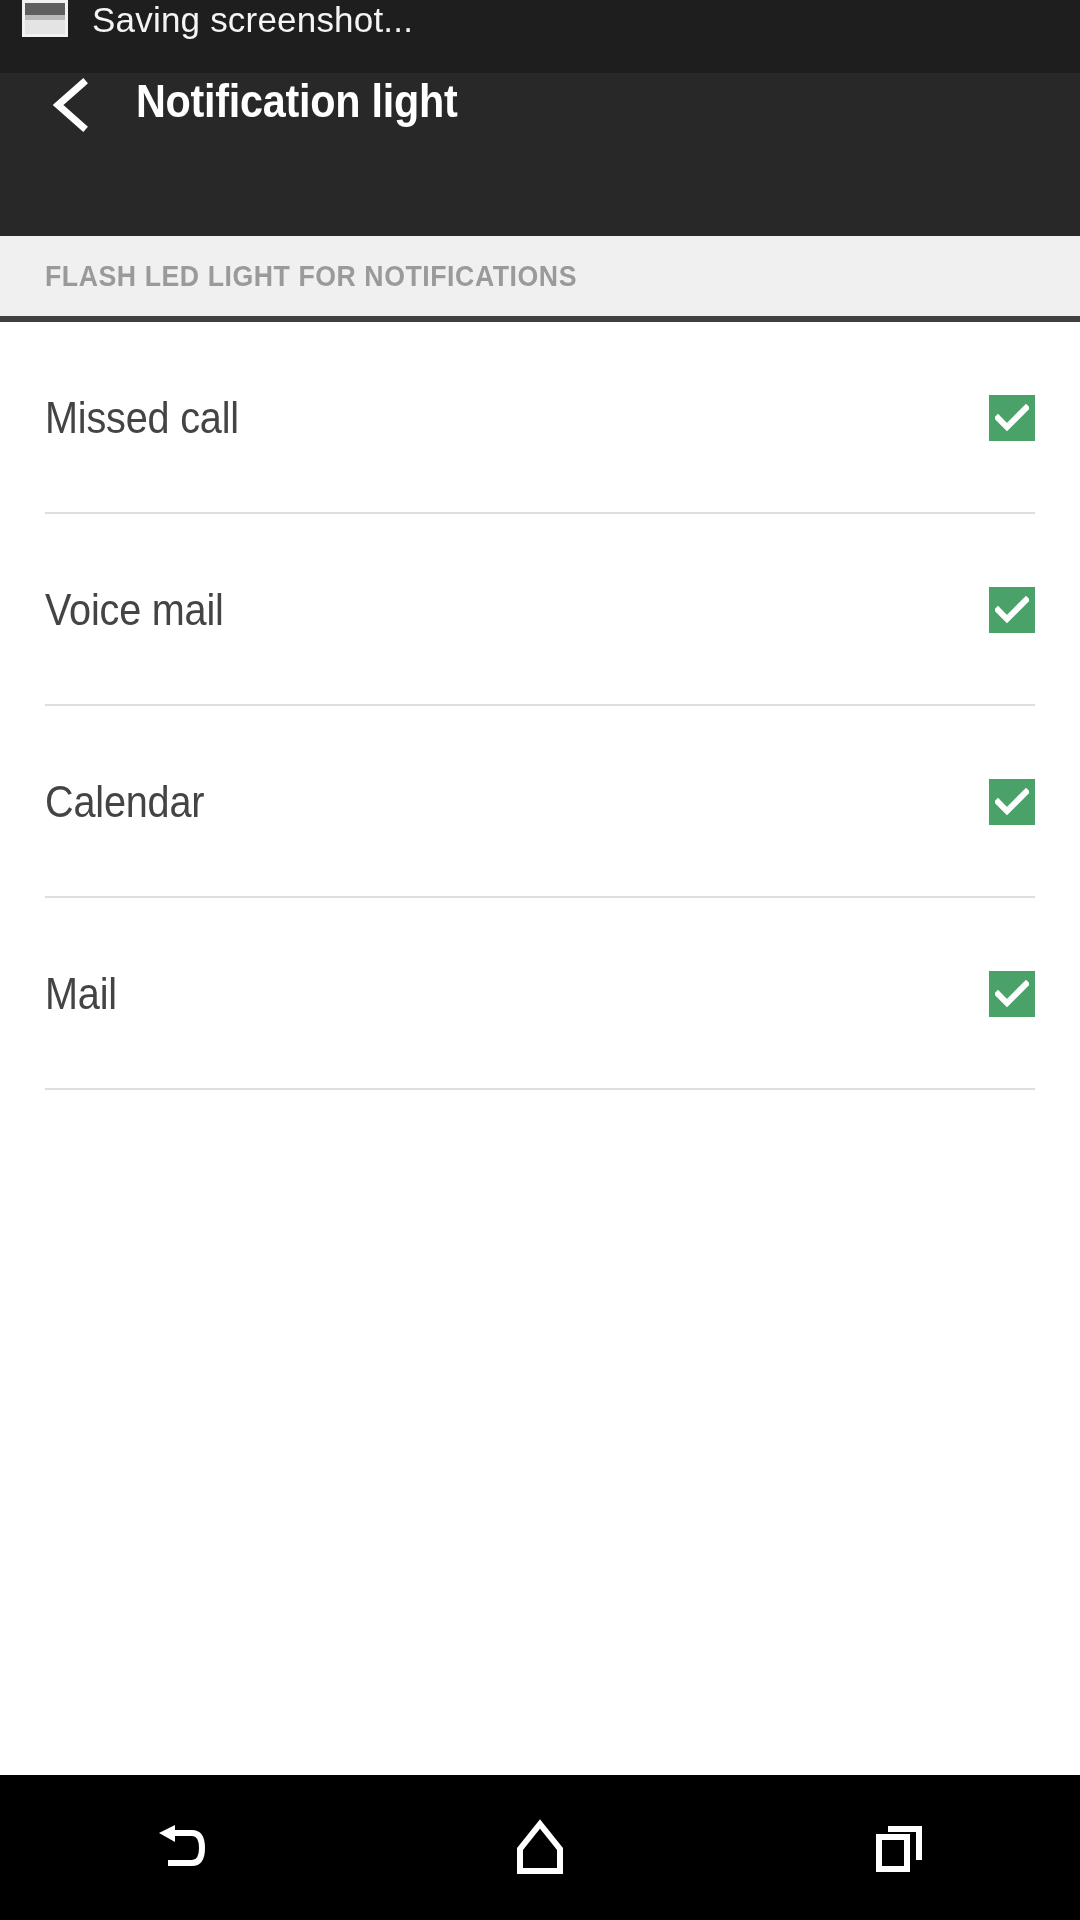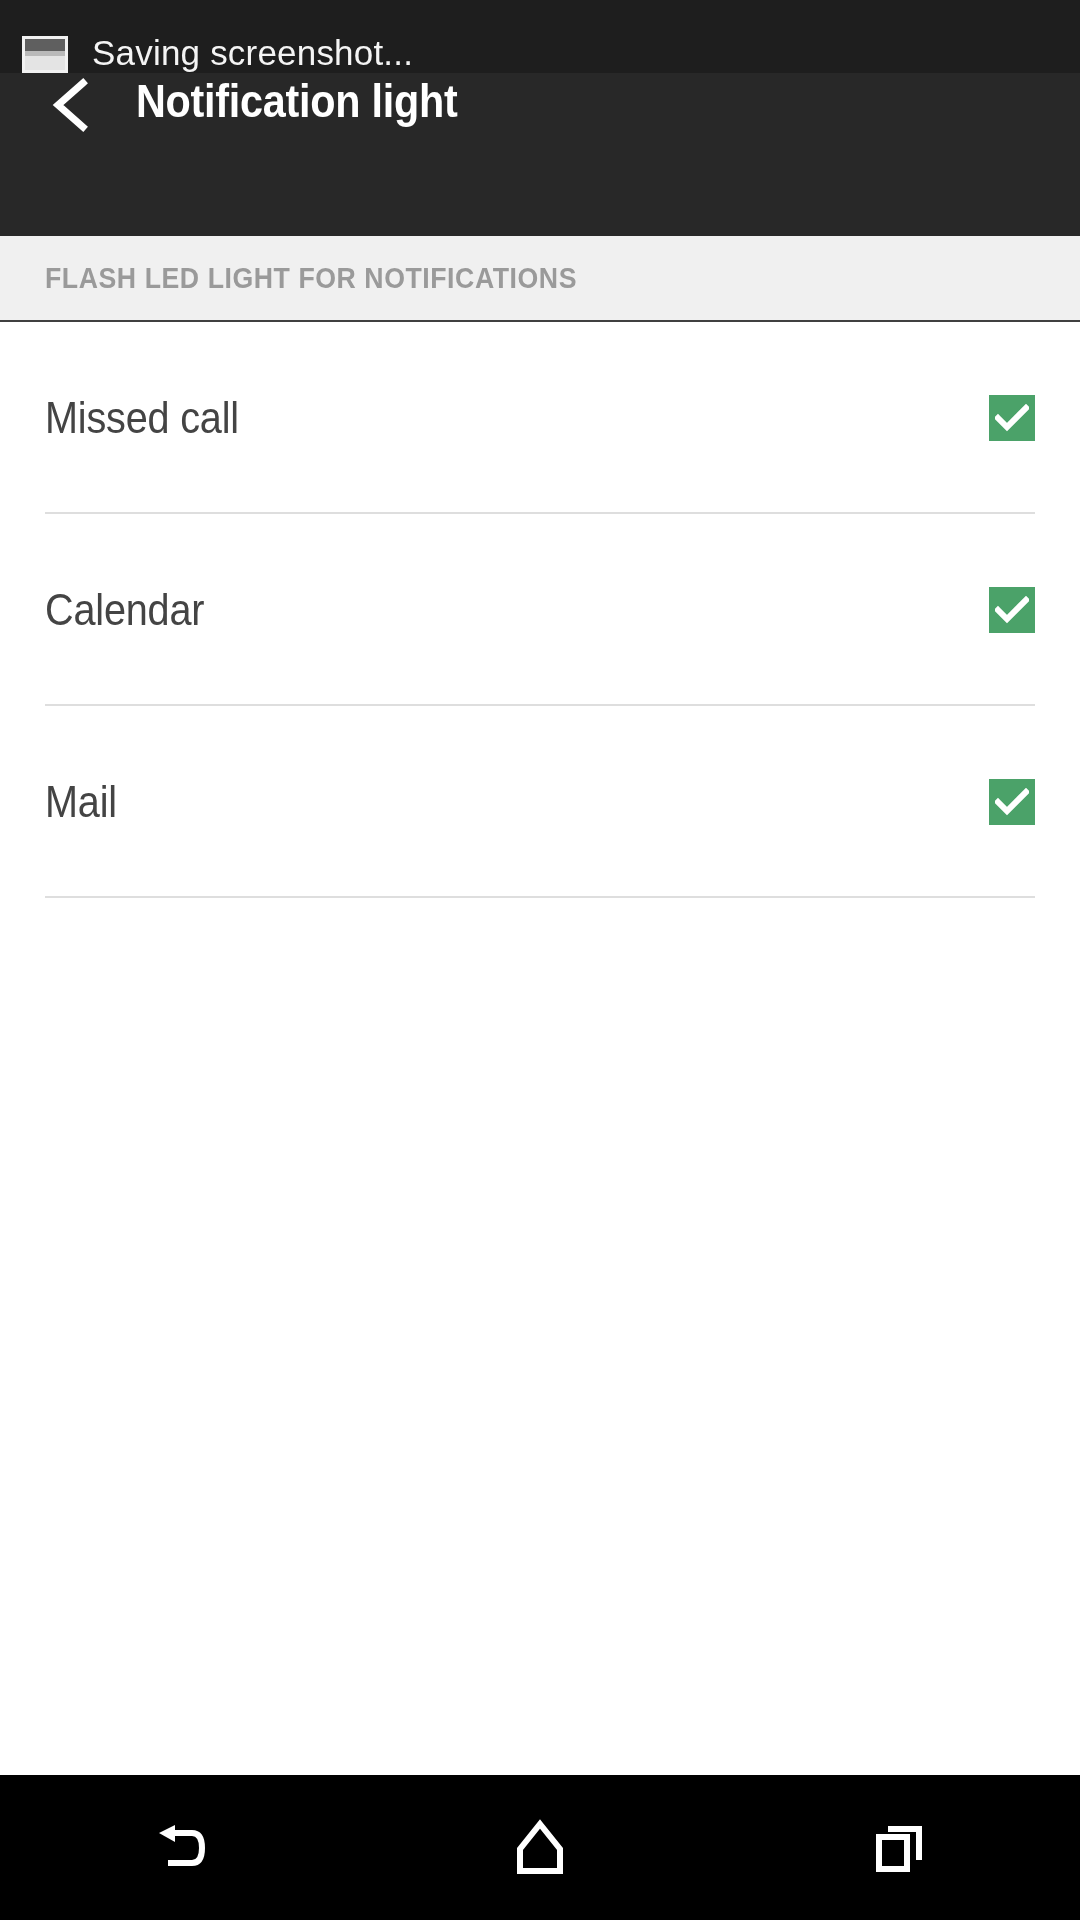--- a/index.html
+++ b/index.html
@@ -19,21 +19,21 @@
     background: #ffffff;
     display: flex;
     flex-direction: column;
   }
 
   
   .status-bar {
     height: 73px;
     background: #1e1e1e;
     display: flex;
-    align-items: flex-end;
+    align-items: flex-start;
     padding-left: 22px;
     flex: 0 0 auto;
   }
 
   .shot-icon {
     width: 46px;
     height: 37px;
     border: 3px solid #f2f2f2;
     background: #8e8e8e;
     position: relative;
@@ -94,21 +94,21 @@
     transform: scaleX(0.88);
     transform-origin: left center;
     white-space: nowrap;
     font-family: "Liberation Sans", sans-serif;
   }
 
   
   .section-header {
     height: 86px;
     background: #f0f0f0;
-    border-bottom: 2px solid #404040;
+    border-bottom: 6px solid #404040;
     display: flex;
     align-items: center;
     padding-left: 45px;
     flex: 0 0 auto;
   }
   .section-header-label {
     color: #9a9a9a;
     font-size: 29px;
     font-weight: bold;
     letter-spacing: 0.6px;
@@ -212,20 +212,28 @@
 
     <div class="list-row">
       <div class="row-label">Missed call</div>
       <div class="checkbox">
         <svg width="34" height="28" viewBox="0 0 34 28" aria-hidden="true">
           <polyline points="3,14 12,23 31,4" fill="none" stroke="#ffffff" stroke-width="6" stroke-linecap="square" stroke-linejoin="miter"></polyline>
         </svg>
       </div>
     </div>
 
+    <div class="list-row">
+      <div class="row-label">Voice mail</div>
+      <div class="checkbox">
+        <svg width="34" height="28" viewBox="0 0 34 28" aria-hidden="true">
+          <polyline points="3,14 12,23 31,4" fill="none" stroke="#ffffff" stroke-width="6" stroke-linecap="square" stroke-linejoin="miter"></polyline>
+        </svg>
+      </div>
+    </div>
 
 
     <div class="list-row">
       <div class="row-label">Calendar</div>
       <div class="checkbox">
         <svg width="34" height="28" viewBox="0 0 34 28" aria-hidden="true">
           <polyline points="3,14 12,23 31,4" fill="none" stroke="#ffffff" stroke-width="6" stroke-linecap="square" stroke-linejoin="miter"></polyline>
         </svg>
       </div>
     </div>

